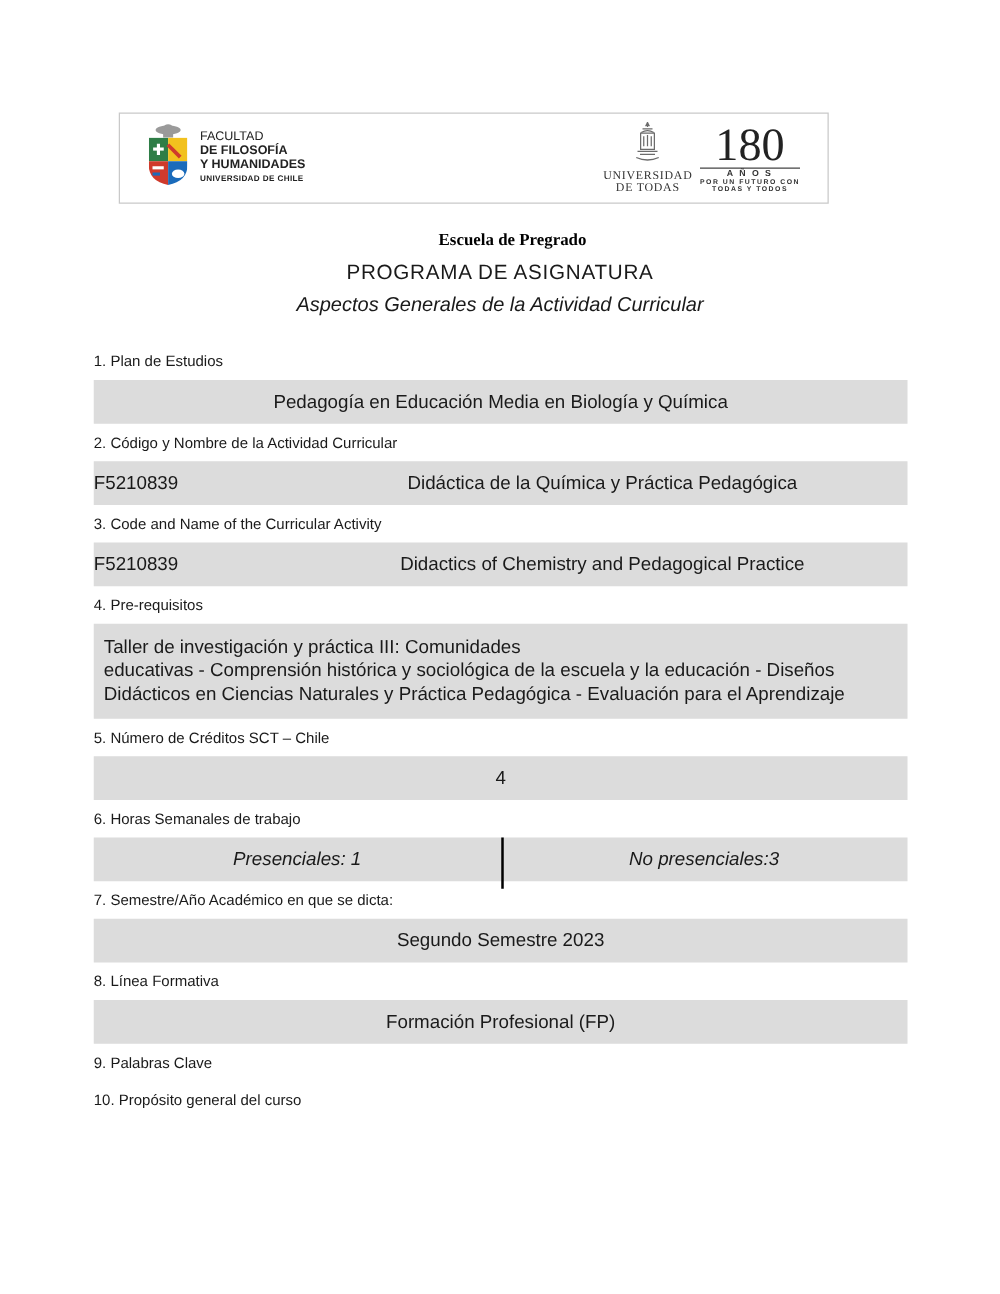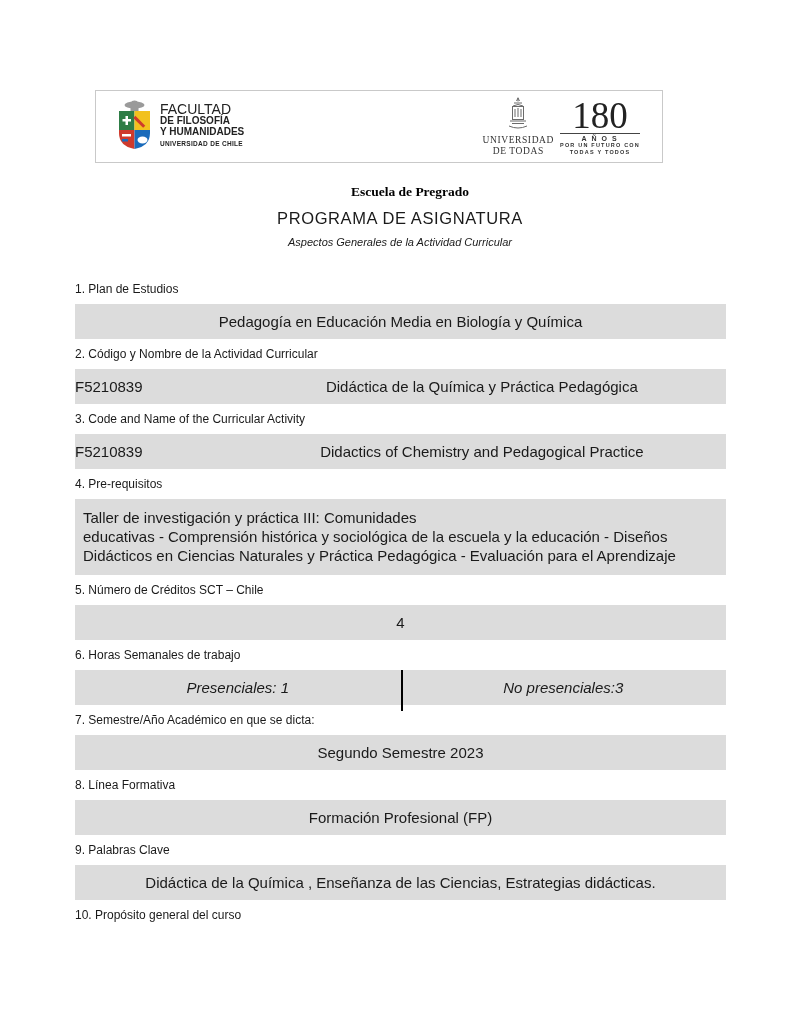--- a/index.html
+++ b/index.html
@@ -23,21 +23,21 @@
     display: flex;
     align-items: center;
   }
   .left-logo {
     display: flex;
     align-items: center;
     margin-left: 20px;
     gap: 7px;
   }
   .left-logo-text { line-height: 11px; }
-  .fac-line1 { font-size: 14px; font-weight: normal; color: #222; }
+  .fac-line1 { font-size: 10px; font-weight: normal; color: #222; }
   .fac-line2, .fac-line3 { font-size: 10px; font-weight: bold; color: #222; }
   .fac-line4 { font-size: 6.5px; font-weight: bold; color: #222; letter-spacing: 0.3px; margin-top: 1px; }
 
   .right-logo {
     margin-left: auto;
     margin-right: 22px;
     display: flex;
     align-items: flex-end;
     gap: 6px;
   }
@@ -90,21 +90,21 @@
     padding-left: 20px;
   }
   .main-title {
     font-size: 16.5px;
     letter-spacing: 0.6px;
     color: #1a1a1a;
     margin-bottom: 8px;
   }
   .subtitle {
     font-style: italic;
-    font-size: 11px;
+    font-size: 16px;
     color: #1a1a1a;
   }
 
   
   .sections {
     position: absolute;
     left: 75px; top: 274px;
     width: 651px;
   }
   .sec-label {
@@ -274,23 +274,20 @@
 
     <div class="section">
       <div class="sec-label">8. Línea Formativa</div>
       <div class="sec-box">
         <span>Formación Profesional (FP)</span>
       </div>
     </div>
 
     <div class="section">
       <div class="sec-label">9. Palabras Clave</div>
-      <div class="sec-box">
-        <span>Didáctica de la Química , Enseñanza de las Ciencias, Estrategias didácticas.</span>
-      </div>
     </div>
 
     <div class="section">
       <div class="sec-label">10. Propósito general del curso</div>
     </div>
 
   </div>
 </div>
 
 </body></html>

